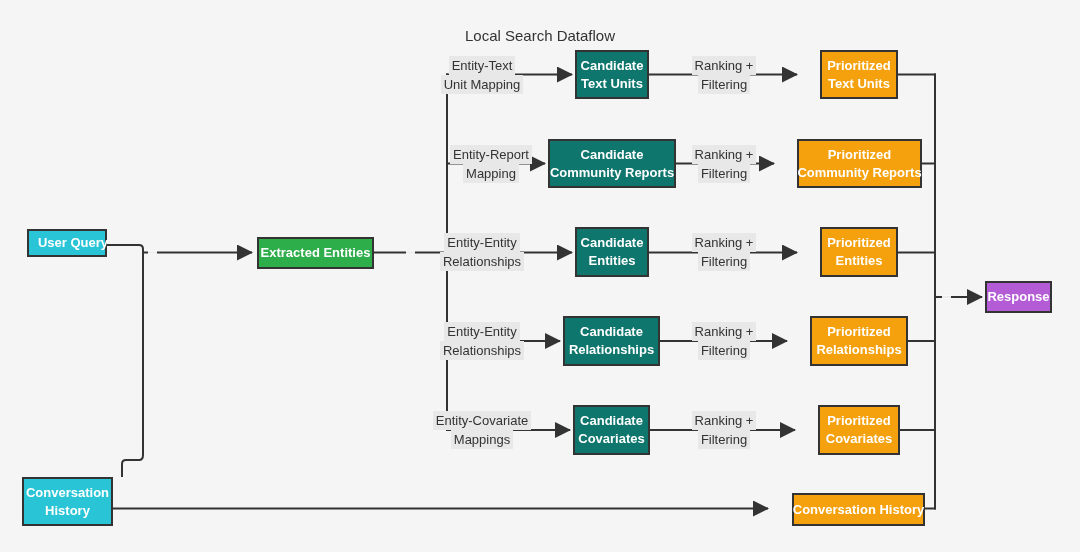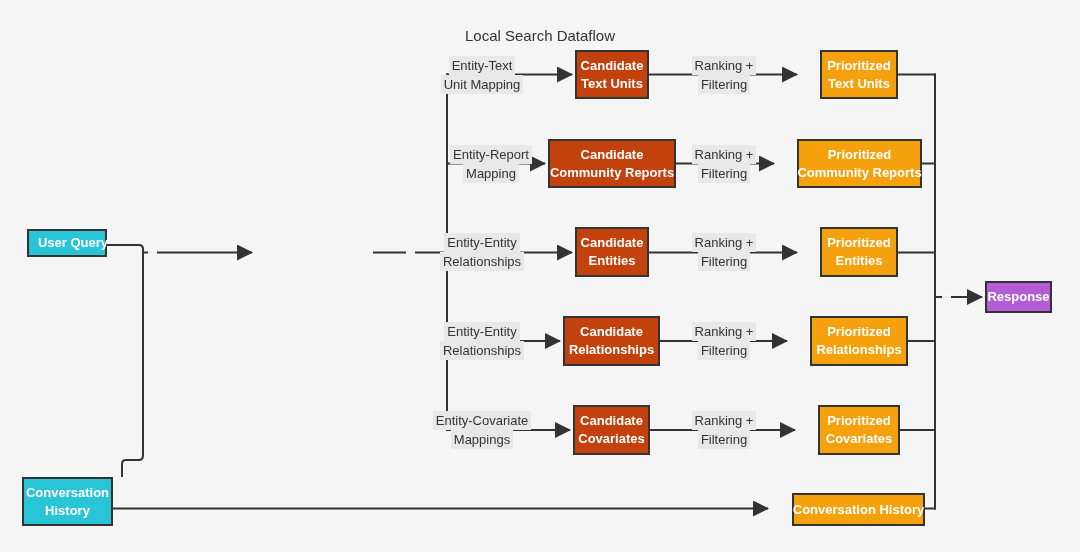--- a/index.html
+++ b/index.html
@@ -29,21 +29,21 @@
   .node{
     position:absolute;z-index:3;
     display:flex;flex-direction:column;align-items:center;justify-content:center;
     border:2px solid #333;
     box-sizing:border-box;
     color:#fff;font-size:13px;font-weight:bold;
     text-align:center;line-height:18px;white-space:nowrap;
   }
   .cyan{background:#29c5d6;}
   .green{background:#2ead4b;}
-  .pink{background:#c2410c;}
+  .pink{background:#0f766e;}
   .orange{background:#f5a10d;margin-left:20px;}
   .purple{background:#b45bd6;}
 </style>
 </head>
 <body>
 
 <div class="canvas">
 
   <div class="title">Local Search Dataflow</div>
 
@@ -179,20 +179,23 @@
   </div>
 
   <div class="node cyan" style="left:27px;top:229px;width:80px;height:28px;padding-left:12px;">
     <span>User Query</span>
   </div>
   <div class="node cyan" style="left:22px;top:477px;width:91px;height:49px;">
     <span>Conversation</span>
     <span>History</span>
   </div>
 
+  <div class="node green" style="left:257px;top:237px;width:117px;height:32px;">
+    <span>Extracted Entities</span>
+  </div>
 
   <div class="node orange" style="left:772px;top:493px;width:133px;height:33px;">
     <span>Conversation History</span>
   </div>
 
   <div class="node purple" style="left:985px;top:281px;width:67px;height:32px;">
     <span>Response</span>
   </div>
 
 </div>

